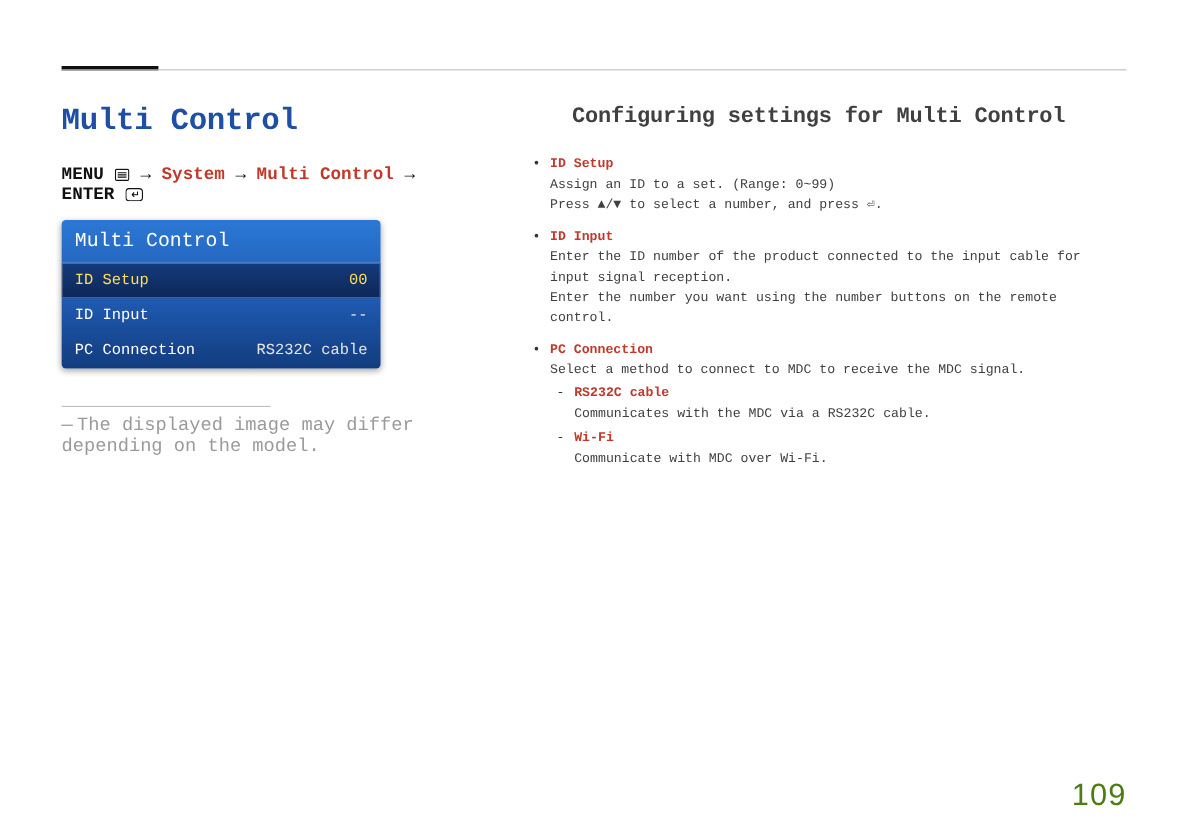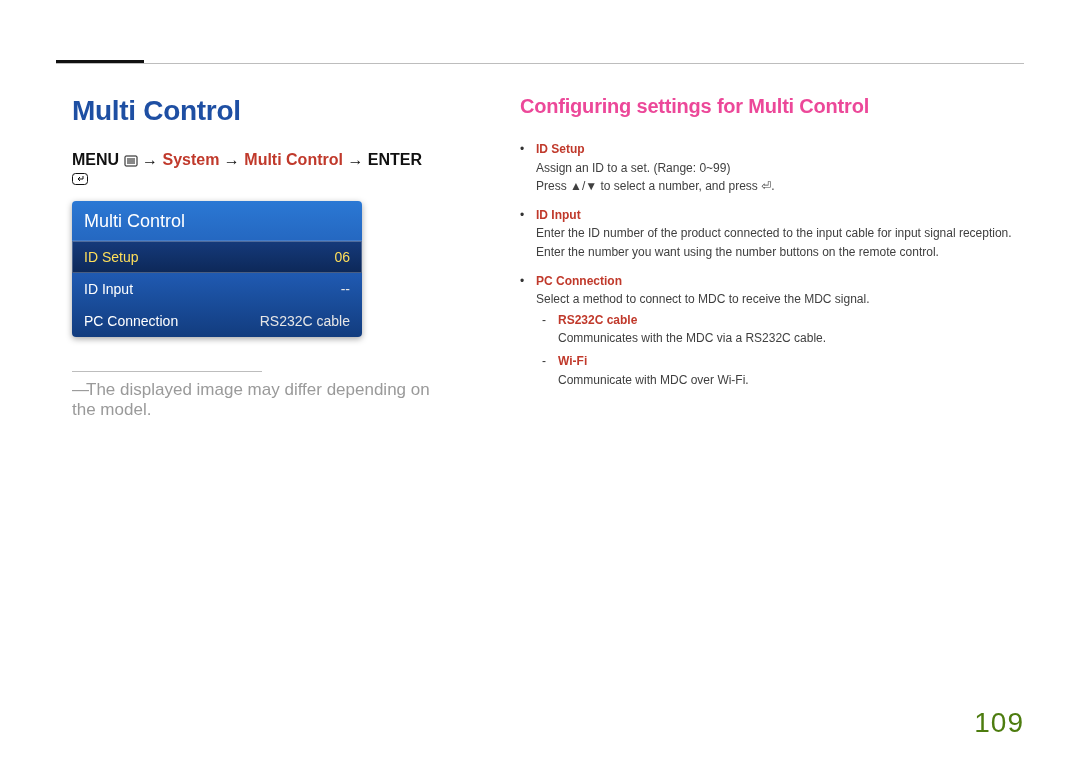--- a/index.html
+++ b/index.html
@@ -1,24 +1,24 @@
 <!DOCTYPE html>
 <html><head>
 <meta charset="utf-8">
 <style>
   * { box-sizing: border-box; margin: 0; padding: 0; }
   html, body { width: 1080px; height: 763px; background: #fff; font-family: "Segoe UI", "Helvetica Neue", Arial, sans-serif; color: #111; }
   .page { position: relative; width: 1080px; height: 763px; padding: 60px 56px 40px 56px; }
   .top-rule { position: absolute; left: 56px; top: 60px; height: 4px; width: 88px; background: #111; }
   .hair-rule { position: absolute; left: 56px; right: 56px; top: 63px; height: 1px; background: #bdbdbd; }
-  .content { position: absolute; left: 72px; right: 56px; top: 95px; display: flex; gap: 88px; }
+  .content { position: absolute; left: 56px; right: 56px; top: 95px; display: flex; gap: 68px; font-family: Liberation Mono, monospace; }
   .left { width: 360px; flex: 0 0 auto; }
   .right { flex: 1 1 auto; }
   .h1 { color: #1e4fa3; font-size: 28px; font-weight: 700; letter-spacing: -0.3px; margin-bottom: 24px; }
-  .h2 { color: #ec4899; font-size: 20px; font-weight: 700; letter-spacing: -0.2px; margin-bottom: 22px; }
+  .h2 { color: #404040; font-size: 20px; font-weight: 700; letter-spacing: -0.2px; margin-bottom: 22px; margin-left: 36px; }
   .breadcrumb { font-size: 16px; color: #111; margin-bottom: 14px; }
   .breadcrumb .accent { color: #c0392b; font-weight: 700; }
   .breadcrumb .b-strong { font-weight: 700; }
   .breadcrumb svg { vertical-align: -2px; }
 
   .osd { width: 290px; border-radius: 4px; box-shadow: 0 2px 6px rgba(0,0,0,.35); overflow: hidden; background: linear-gradient(180deg,#2b78d4 0%,#1f59b0 55%,#123c7e 100%); color: #fff; font-size: 14px; }
   .osd-header { padding: 10px 12px 8px 12px; font-size: 18px; font-weight: 500; border-bottom: 1px solid rgba(255,255,255,.15); }
   .osd-row { display: flex; justify-content: space-between; align-items: center; padding: 8px 12px; height: 32px; }
   .osd-row.selected { background: linear-gradient(180deg,#153a7b 0%,#0d2858 100%); outline: 1px solid rgba(255,255,255,.25); outline-offset: -1px; }
   .osd-row.selected .osd-label, .osd-row.selected .osd-value { color: #ffdf5a; }
@@ -71,21 +71,21 @@
             <rect x="0.5" y="0.5" width="15" height="11" rx="3" fill="none" stroke="#111" stroke-width="1"></rect>
             <path d="M11 3 L11 6 L6 6 M6 6 L8 4 M6 6 L8 8" fill="none" stroke="#111" stroke-width="1"></path>
           </svg>
       </div>
 
       <div class="osd">
         <div class="osd-header">Multi Control</div>
         <div id="osd-rows">
             <div class="osd-row selected">
               <span class="osd-label">ID Setup</span>
-              <span class="osd-value">06</span>
+              <span class="osd-value">00</span>
             </div>
             <div class="osd-row">
               <span class="osd-label">ID Input</span>
               <span class="osd-value">--</span>
             </div>
             <div class="osd-row">
               <span class="osd-label">PC Connection</span>
               <span class="osd-value">RS232C cable</span>
             </div>
           </div>

